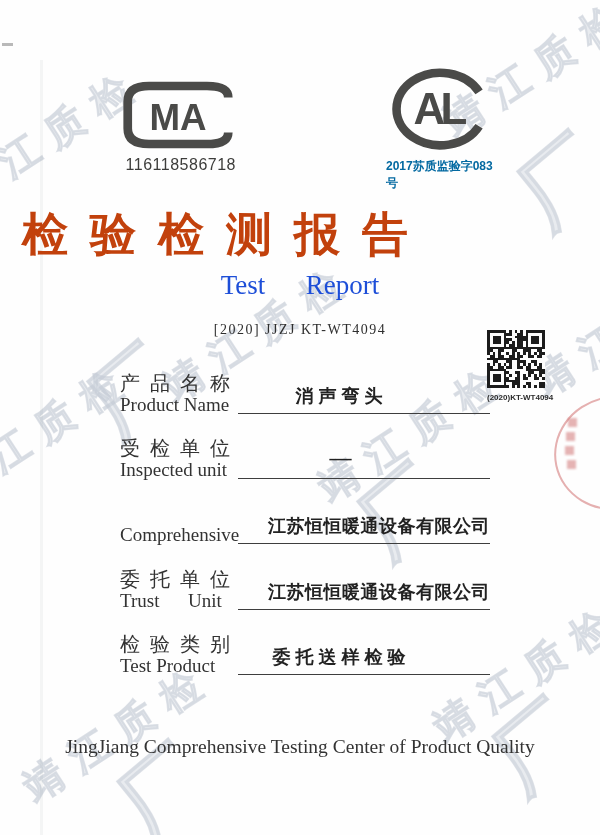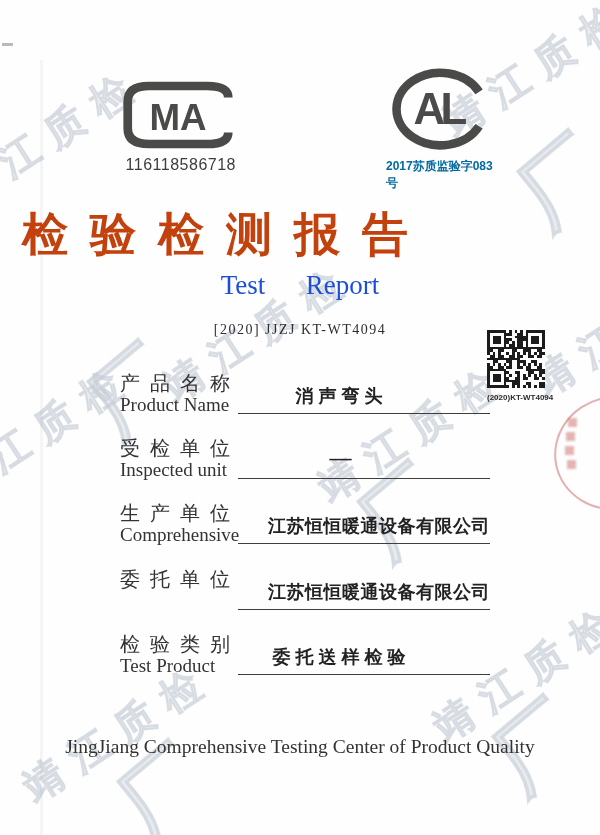--- a/index.html
+++ b/index.html
@@ -579,28 +579,28 @@
   </div>
 
   <div class="field" style="top:370px">
     <div class="f-zh">产品名称</div>
     <div class="f-en">Product Name</div>
     <div class="f-val center">消声弯头</div>
     <div class="f-line"></div>
   </div>
 
   <div class="field" style="top:500px">
-    <div class="f-zh">生产单位</div>
     <div class="f-en">Comprehensive</div>
     <div class="f-val left">江苏恒恒暖通设备有限公司</div>
     <div class="f-line"></div>
   </div>
 
   <div class="field" style="top:566px">
     <div class="f-zh">委托单位</div>
+    <div class="f-en">Trust      Unit</div>
     <div class="f-val left">江苏恒恒暖通设备有限公司</div>
     <div class="f-line"></div>
   </div>
 
   <div class="field" style="top:631px">
     <div class="f-zh">检验类别</div>
     <div class="f-en">Test Product</div>
     <div class="f-val center">委托送样检验</div>
     <div class="f-line"></div>
   </div>

